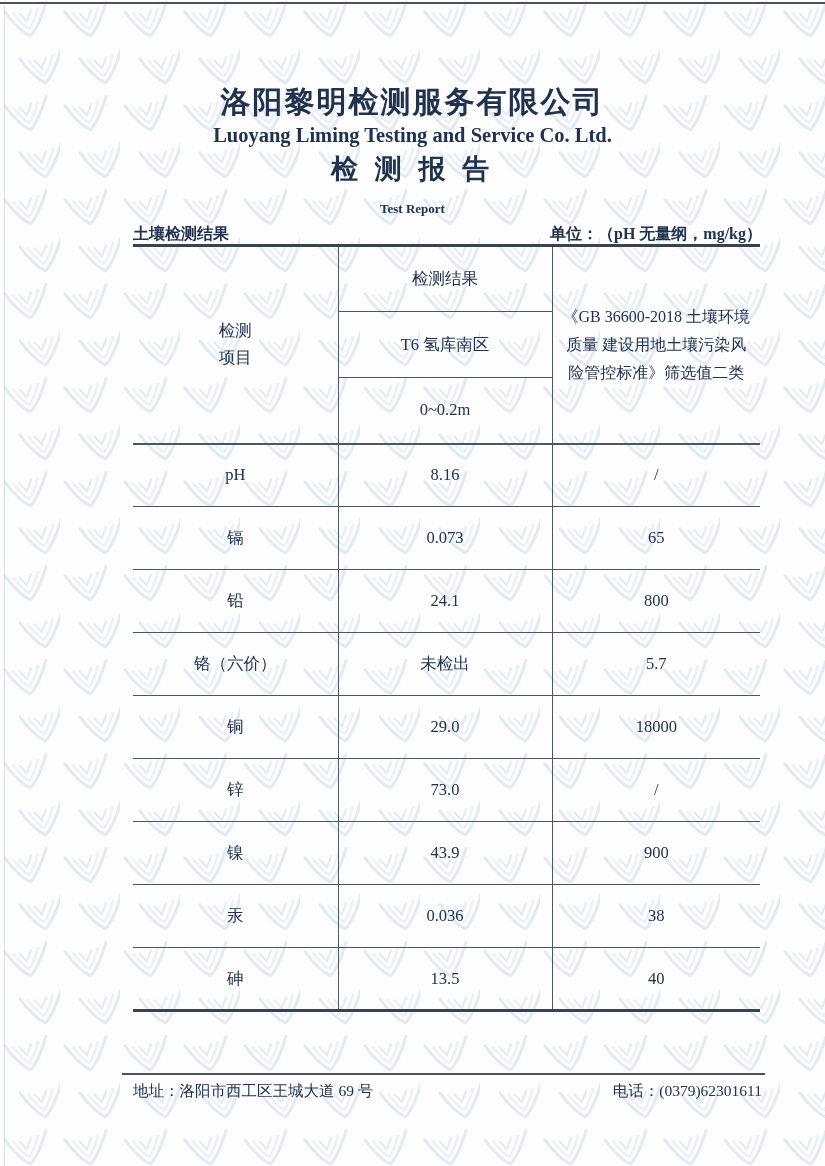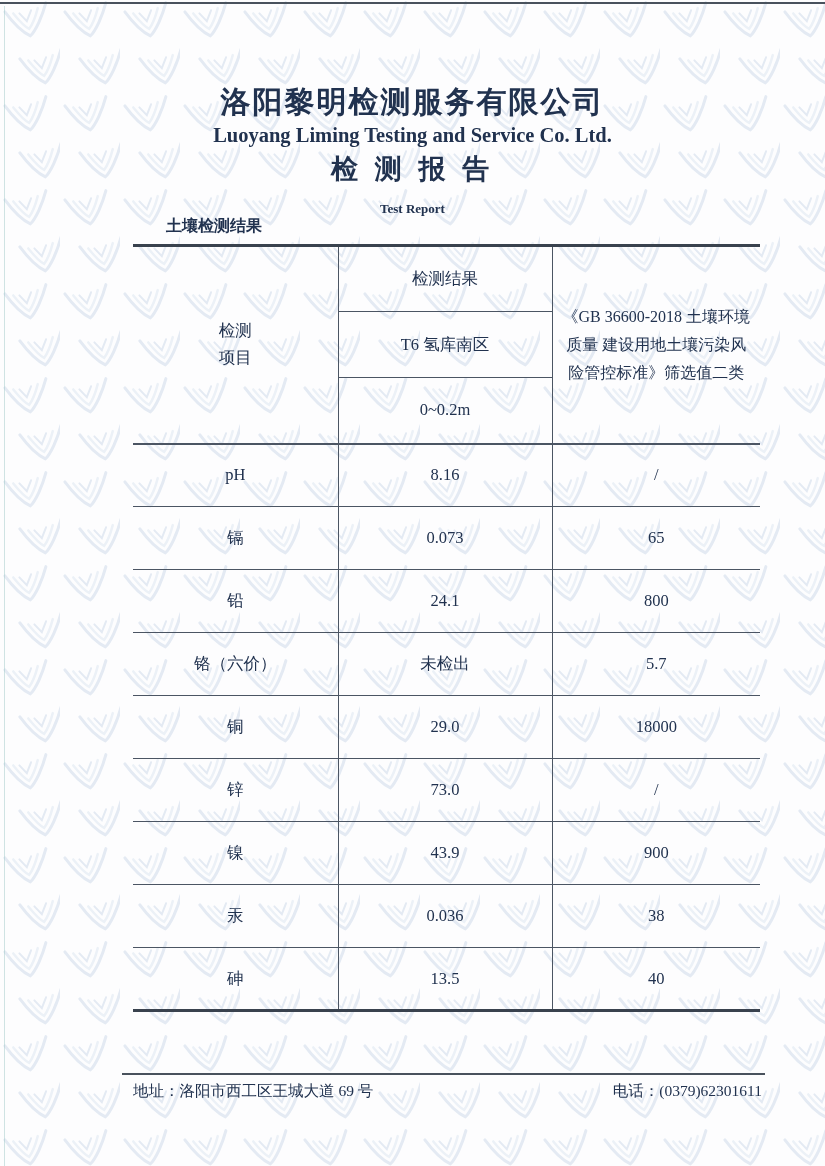--- a/index.html
+++ b/index.html
@@ -25,21 +25,21 @@
   .scan-left-edge{position:absolute;top:6px;bottom:0;left:4px;width:1px;background:rgba(150,195,195,.45);}
 
   .doc-header{position:absolute;top:84px;left:0;width:100%;text-align:center;line-height:1.2;}
   .company-cn{font-size:30px;font-weight:bold;letter-spacing:2px;margin:0;}
   .company-en{font-size:20.5px;font-weight:bold;margin:3px 0 0;}
   .title-cn{font-size:27px;font-weight:bold;letter-spacing:5px;margin:5px 0 16px;}
   .title-en{font-size:13px;font-weight:bold;margin:2px 0 0;}
 
   .meta-row{position:absolute;left:133px;width:629px;display:flex;justify-content:space-between;align-items:baseline;font-size:16px;}
   .meta-row-1{top:204px;}
-  .meta-row-2{top:216px;font-weight:bold;margin-left:33px;}
+  .meta-row-2{top:224px;font-weight:bold;}
   .page-indicator{letter-spacing:3px;}
 
   table.results{
     position:absolute;top:244px;left:133px;width:627px;
     border-collapse:collapse;table-layout:fixed;
     border-top:3px solid var(--heavy);
     border-bottom:3px solid var(--heavy);
     font-size:16.5px;color:var(--ink);
   }
   table.results td{
@@ -85,20 +85,21 @@
     <div class="doc-header">
       <div class="company-cn">洛阳黎明检测服务有限公司</div>
       <div class="company-en">Luoyang Liming Testing and Service Co. Ltd.</div>
       <div class="title-cn">检 测 报 告</div>
       <div class="title-en">Test Report</div>
     </div>
 
 
     <div class="meta-row meta-row-2">
       <div>土壤检测结果</div>
+      <div>单位：（pH 无量纲，mg/kg）</div>
     </div>
 
     <table class="results">
       <colgroup>
         <col style="width:205px">
           <col style="width:214px">
           <col style="width:208px">
       </colgroup>
       <thead>
         <tr>

